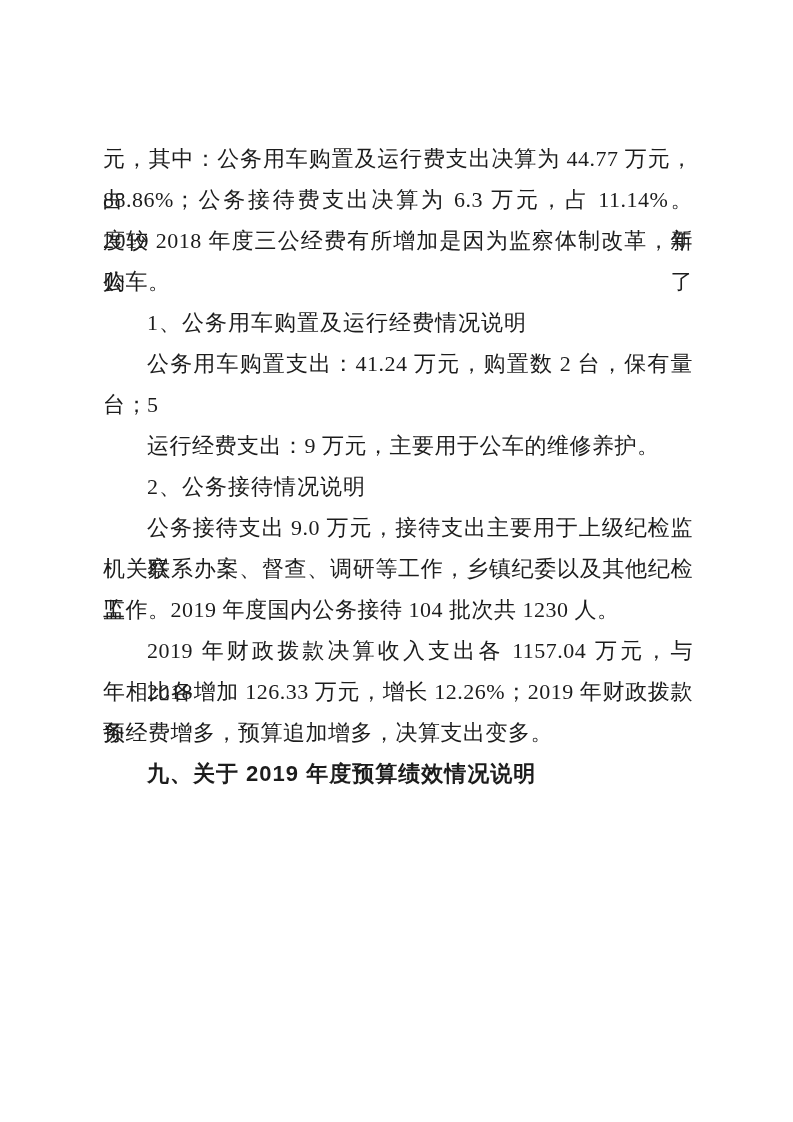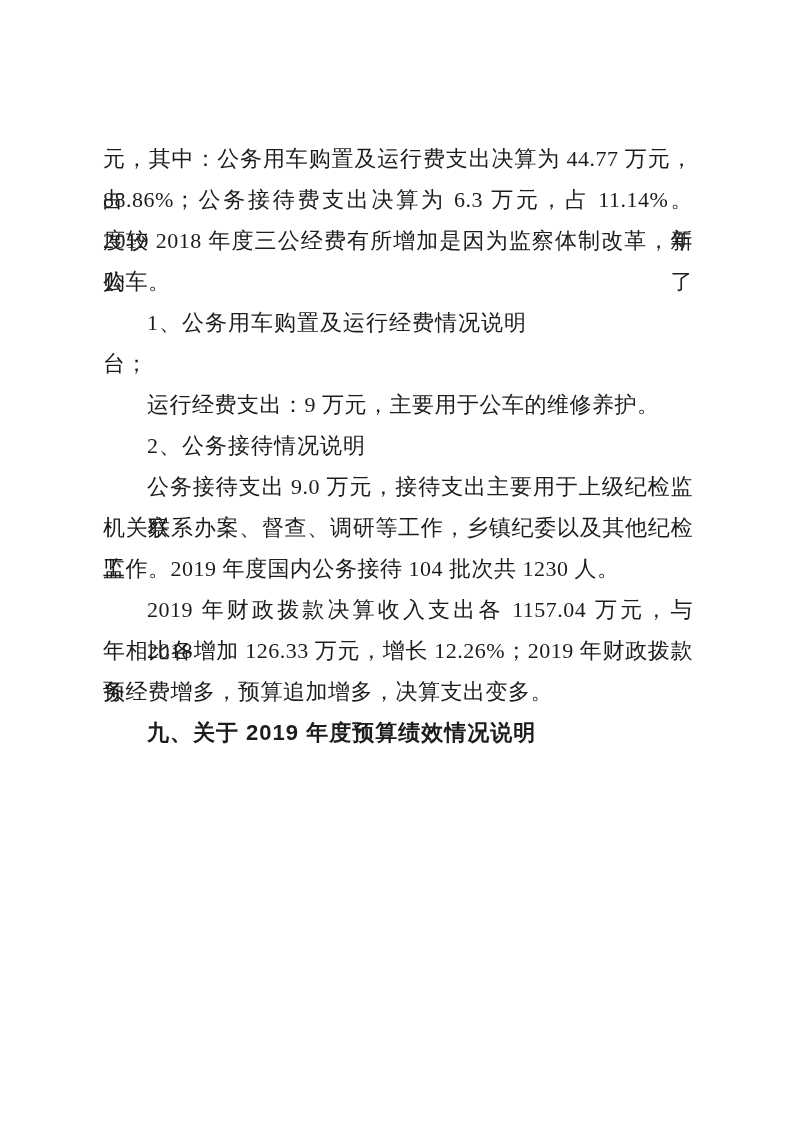--- a/index.html
+++ b/index.html
@@ -51,20 +51,21 @@
 </head>
 <body>
 
 <div class="page">
   <div class="text-block">
       <div class="line line--body line--fill">元，其中：公务用车购置及运行费支出决算为 44.77 万元，占</div>
       <div class="line line--body line--fill">88.86%；公务接待费支出决算为 6.3 万元，占 11.14%。2019 年</div>
       <div class="line line--body line--fill">度较 2018 年度三公经费有所增加是因为监察体制改革，新购了</div>
       <div class="line line--body">公车。</div>
       <div class="line line--subheading line--indent">1、公务用车购置及运行经费情况说明</div>
+      <div class="line line--body line--indent line--fill">公务用车购置支出：41.24 万元，购置数 2 台，保有量 5</div>
       <div class="line line--body">台；</div>
       <div class="line line--body line--indent">运行经费支出：9 万元，主要用于公车的维修养护。</div>
       <div class="line line--subheading line--indent">2、公务接待情况说明</div>
       <div class="line line--body line--indent line--fill">公务接待支出 9.0 万元，接待支出主要用于上级纪检监察</div>
       <div class="line line--body line--fill">机关联系办案、督查、调研等工作，乡镇纪委以及其他纪检监</div>
       <div class="line line--body">工作。2019 年度国内公务接待 104 批次共 1230 人。</div>
       <div class="line line--body line--indent line--fill">2019 年财政拨款决算收入支出各 1157.04 万元，与 2018</div>
       <div class="line line--body line--fill">年相比各增加 126.33 万元，增长 12.26%；2019 年财政拨款预</div>
       <div class="line line--body">务经费增多，预算追加增多，决算支出变多。</div>
       <div class="line line--heading line--indent">九、关于 2019 年度预算绩效情况说明</div>

